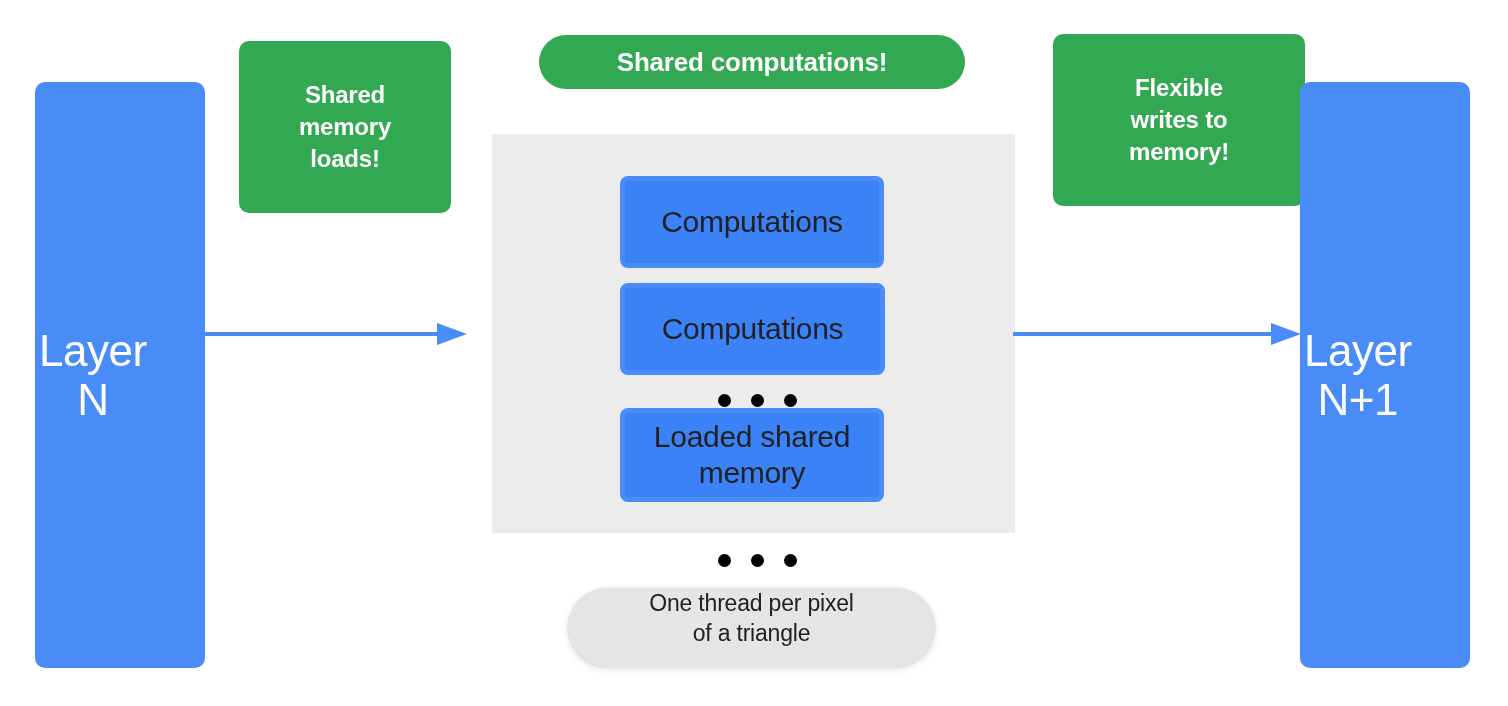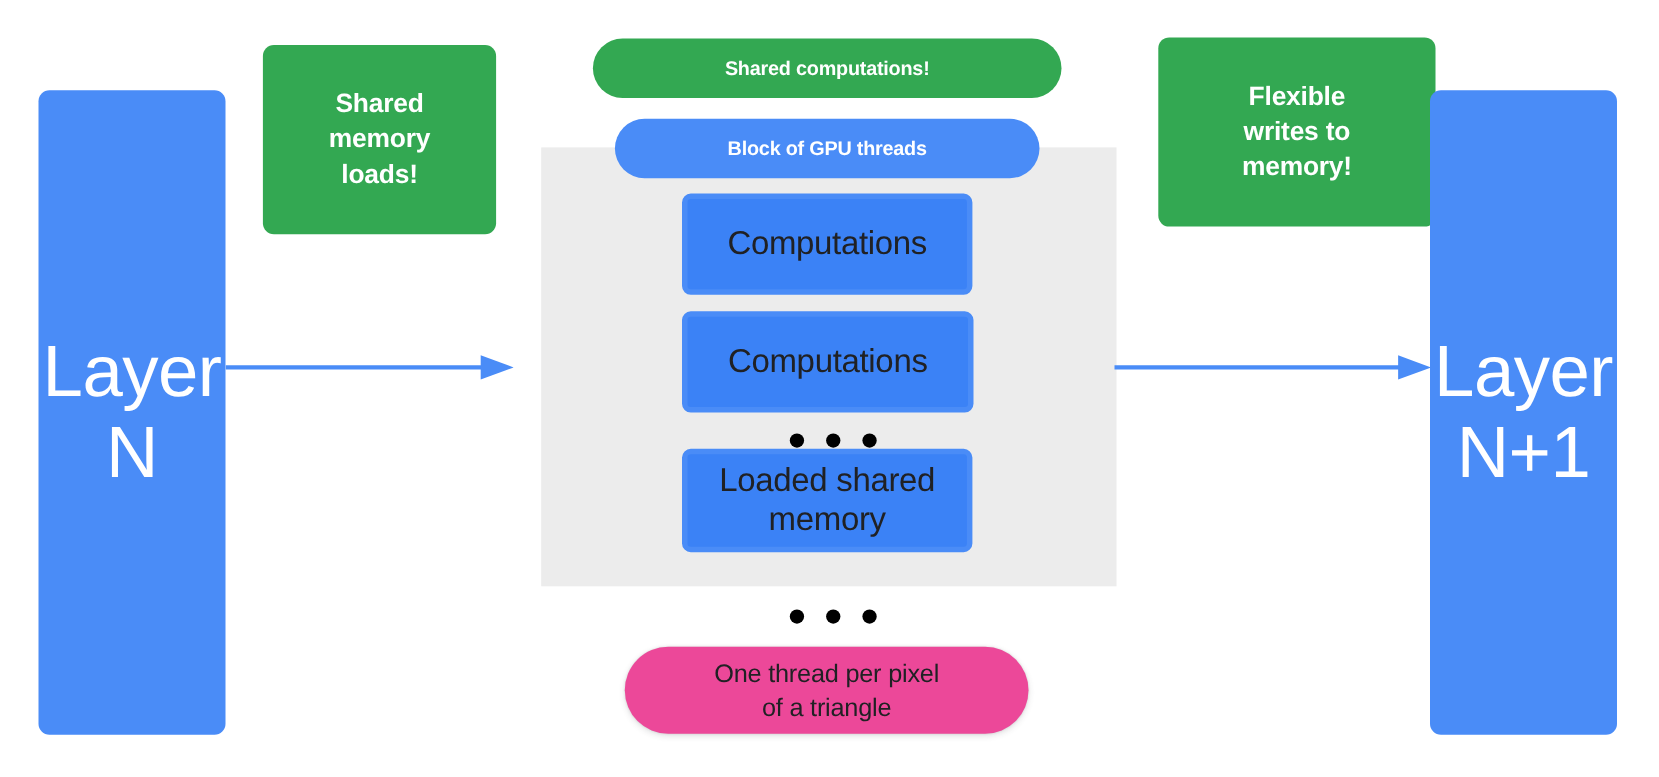--- a/index.html
+++ b/index.html
@@ -20,24 +20,24 @@
     overflow: hidden;
   }
 
   
   .layer-slab {
     position: absolute;
     background: #4a8cf7;
     border-radius: 10px;
     display: flex;
     align-items: center;
-    justify-content: center;
+    justify-content: flex-start;
     text-align: center;
     color: #ffffff;
-    font-size: 66px;
+    font-size: 44px;
     line-height: 1.12;
     font-weight: 400;
     letter-spacing: -0.5px;
   }
   #layer-n      { left: 35px;   top: 82px; width: 170px; height: 586px; }
   #layer-n1     { left: 1300px; top: 82px; width: 170px; height: 586px; }
   .layer-slab .slab-text { display: block; padding: 0 4px; }
 
   
   .arrow {
@@ -66,21 +66,21 @@
     letter-spacing: -0.2px;
   }
   #callout-left  { left: 239px;  top: 41px; width: 212px; height: 172px; }
   #callout-right { left: 1053px; top: 34px; width: 252px; height: 172px; }
 
   
   .pill {
     position: absolute;
     border-radius: 40px;
     color: #ffffff;
-    font-size: 18px;
+    font-size: 26px;
     font-weight: bold;
     display: flex;
     align-items: center;
     justify-content: center;
     letter-spacing: -0.2px;
     box-sizing: border-box;
   }
   #pill-shared-computations {
     left: 539px; top: 35px; width: 426px; height: 54px;
     background: #33a852;
@@ -138,25 +138,25 @@
   #dots-inner { left: 718px; top: 394px; }
   #dots-outer { left: 718px; top: 554px; }
 
   
   #caption-pill {
     position: absolute;
     left: 568px;
     top: 588px;
     width: 367px;
     height: 79px;
-    background: #ec4899;
+    background: #e5e5e5;
     border-radius: 40px;
     box-shadow: 0 2px 6px rgba(60,64,67,0.16), 0 0 2px rgba(60,64,67,0.18);
     display: flex;
-    align-items: center;
+    align-items: flex-start;
     justify-content: center;
     text-align: center;
     color: #202124;
     font-size: 23px;
     line-height: 1.32;
     letter-spacing: -0.2px;
     box-sizing: border-box;
   }
 </style>
 </head>
@@ -174,21 +174,20 @@
   </svg>
 
   <div id="callout-left" class="callout-card">
     <span><span>Shared</span><br><span>memory</span><br><span>loads!</span></span>
   </div>
 
   <div id="gpu-block"></div>
 
   <div id="pill-shared-computations" class="pill">Shared computations!</div>
 
-  <div id="pill-block-gpu-threads" class="pill">Block of GPU threads</div>
 
   <div id="thread-box-1" class="thread-box">Computations</div>
 
   <div id="thread-box-2" class="thread-box">Computations</div>
 
   <div id="dots-inner" class="dots">
     <span class="dot"></span>
     <span class="dot"></span>
     <span class="dot"></span>
   </div>

